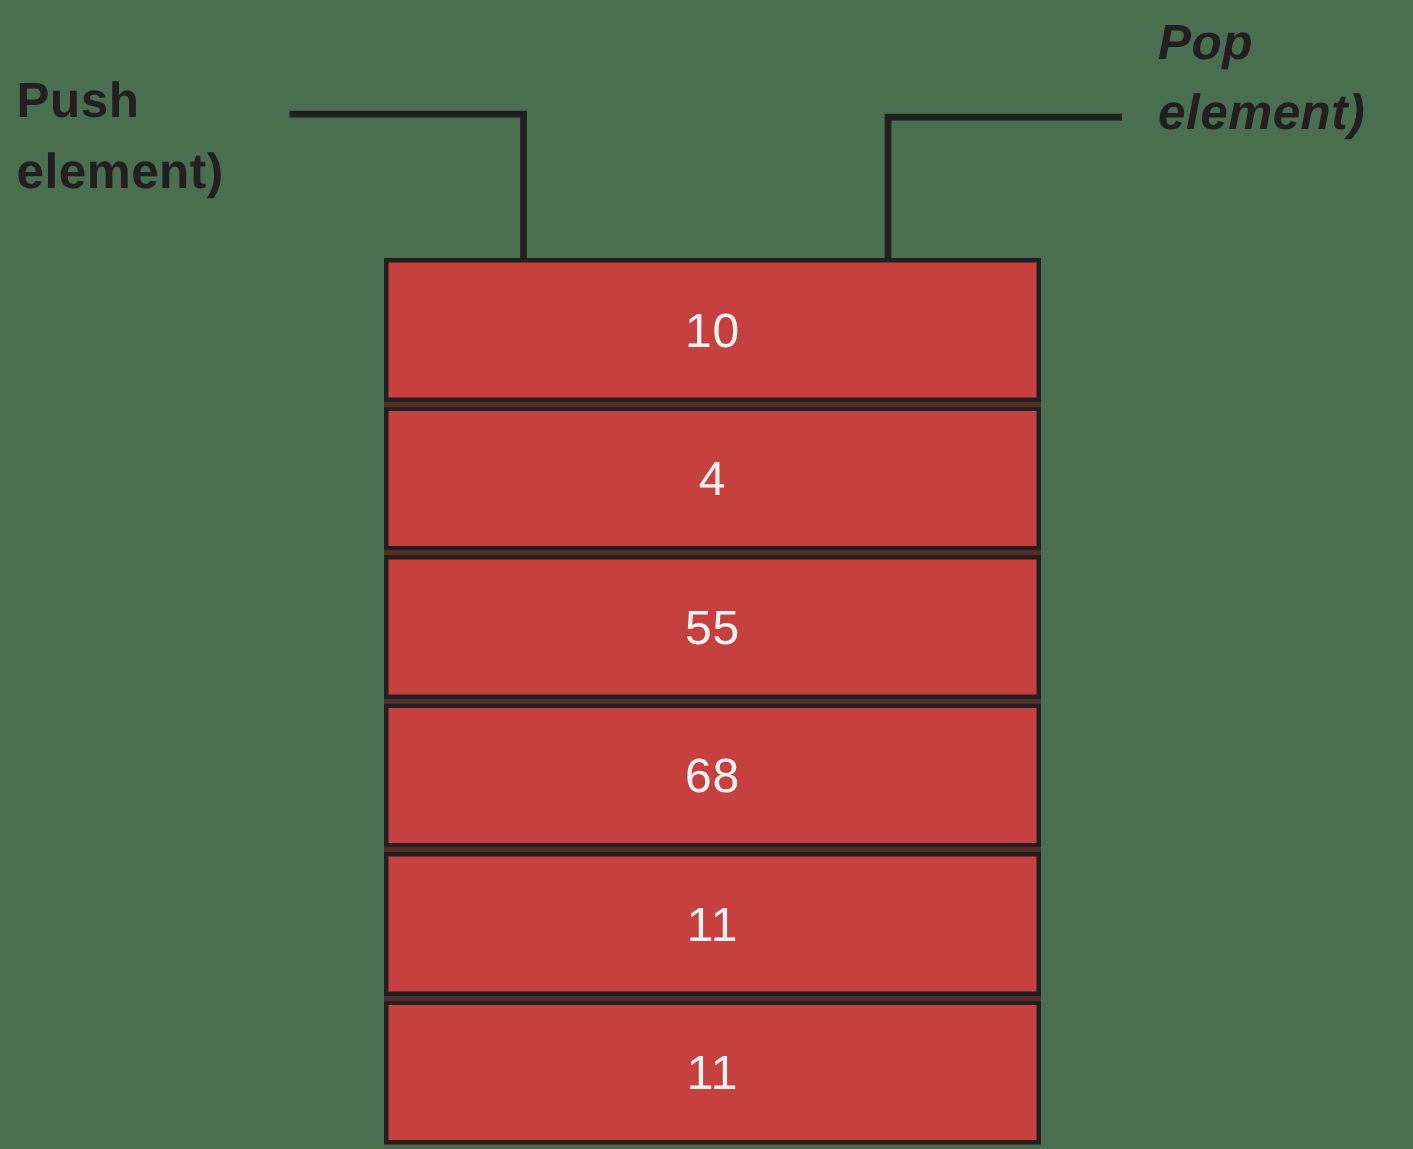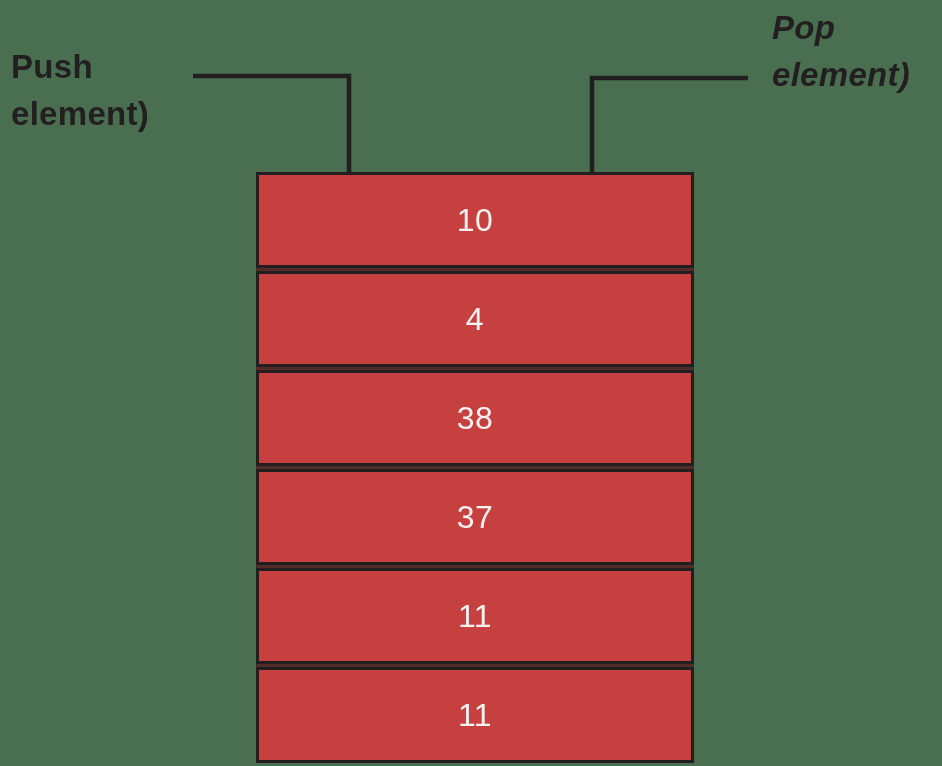--- a/index.html
+++ b/index.html
@@ -91,24 +91,24 @@
   </svg>
 
   <div class="stack">
     <div class="stack-cell">
       <span class="value">10</span>
     </div>
     <div class="stack-cell">
       <span class="value">4</span>
     </div>
     <div class="stack-cell">
-      <span class="value">38</span>
+      <span class="value">55</span>
     </div>
     <div class="stack-cell">
-      <span class="value">37</span>
+      <span class="value">68</span>
     </div>
     <div class="stack-cell">
       <span class="value">11</span>
     </div>
     <div class="stack-cell">
       <span class="value">11</span>
     </div>
   </div>
 
 </div>

